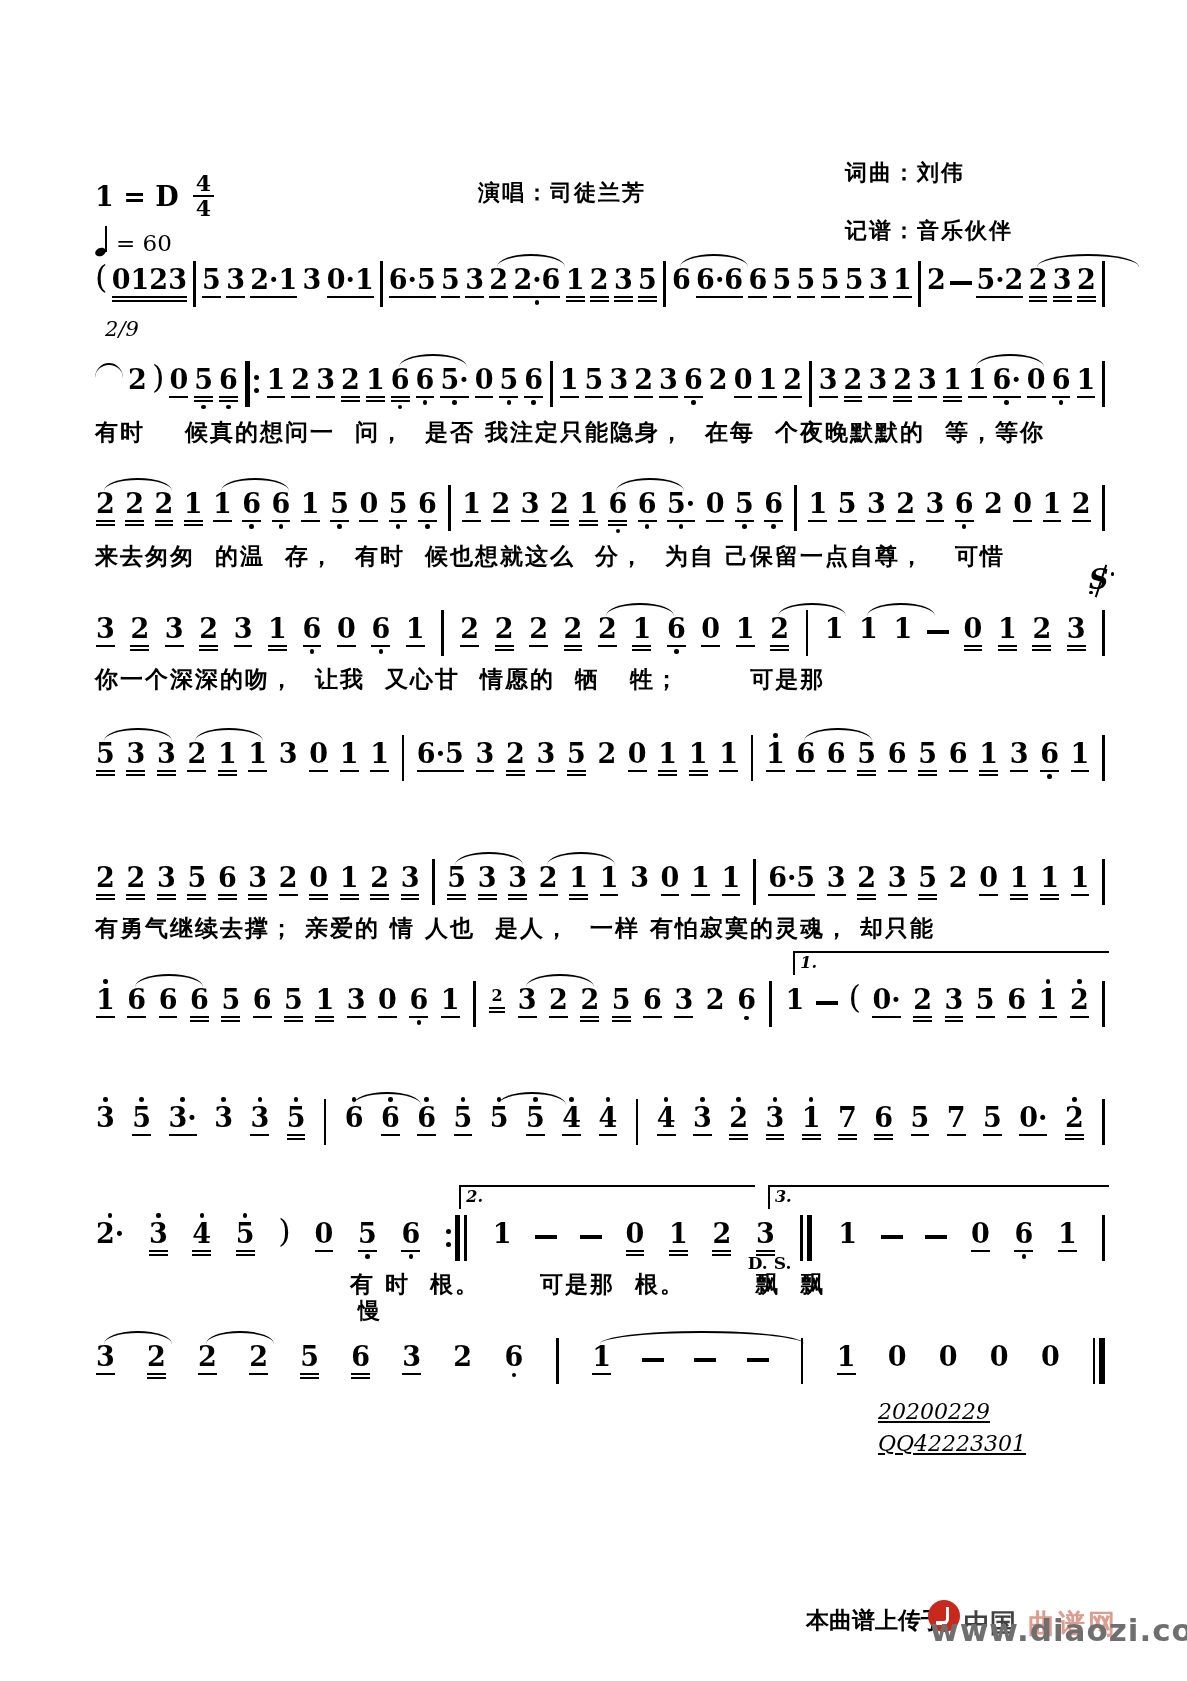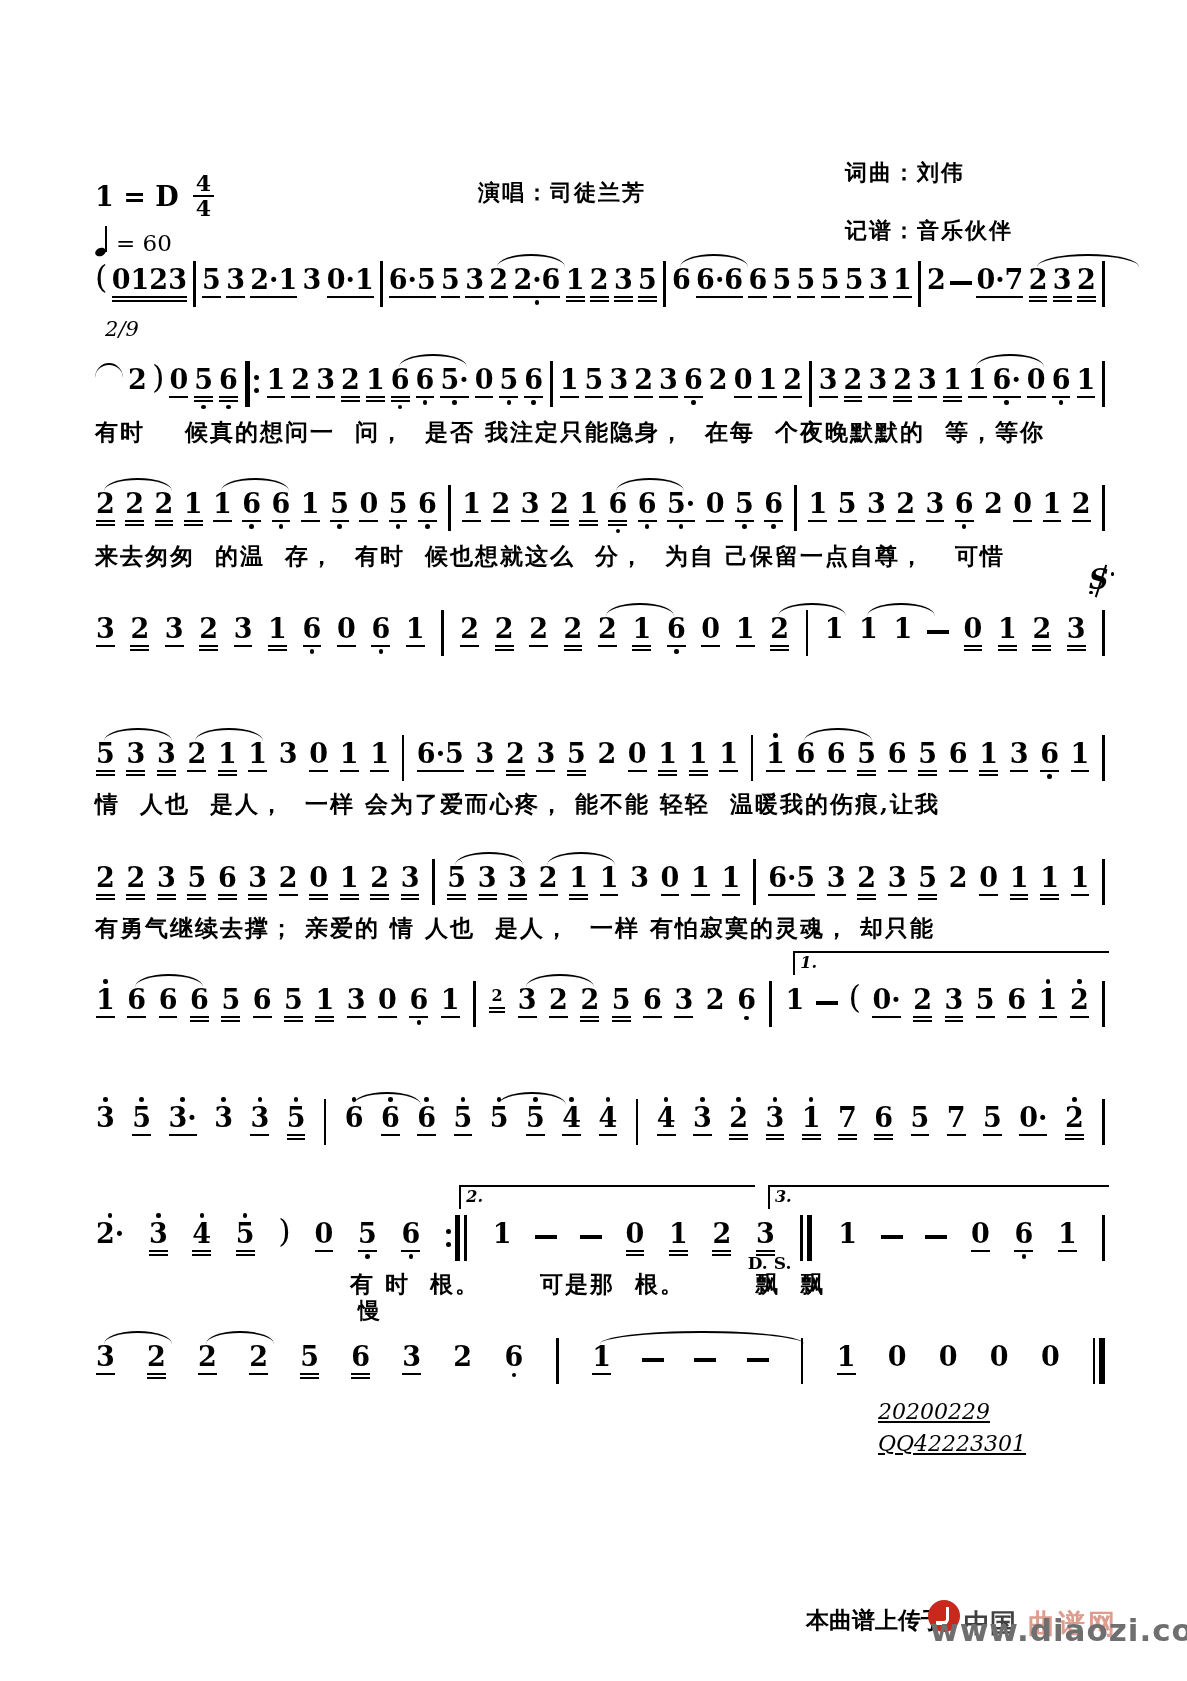--- a/index.html
+++ b/index.html
@@ -278,21 +278,21 @@
           </span>
           <i class="bl"></i>
           <span class="tok">
             <div class="above"></div>
             <div class="num">2</div>
             <div class="below"></div>
           </span>
           <span class="dash"></span>
           <span class="tok">
             <div class="above"></div>
-            <div class="num">0·7</div>
+            <div class="num">5·2</div>
             <div class="below">
               <div class="ul"></div>
             </div>
           </span>
           <span class="tok">
             <div class="above"></div>
             <div class="num">2</div>
             <div class="below">
               <div class="ul"></div>
               <div class="ul"></div>
@@ -1063,20 +1063,21 @@
             <div class="above"></div>
             <div class="num">3</div>
             <div class="below">
               <div class="ul"></div>
               <div class="ul"></div>
             </div>
           </span>
           <i class="bl"></i>
         </div>
         <span class="segno mark" style="right: -6px; top: -40px;"><b>S</b><i class="slash"></i><i class="sd sd1"></i><i class="sd sd2"></i></span>
+        <div class="lyrics">你一个深深的吻，  让我  又心甘  情愿的  牺   牲；       可是那</div>
       </div>
       <div class="system" style="top: 731px;">
         <div class="nrow">
           <span class="tok">
             <div class="above"></div>
             <div class="num">5</div>
             <div class="below">
               <div class="ul"></div>
               <div class="ul"></div>
             </div>
@@ -1300,21 +1301,20 @@
           </span>
           <span class="tok">
             <div class="above"></div>
             <div class="num">1</div>
             <div class="below">
               <div class="ul"></div>
             </div>
           </span>
           <i class="bl"></i>
         </div>
-        <div class="lyrics">情  人也  是人，  一样 会为了爱而心疼， 能不能 轻轻  温暖我的伤痕,让我</div>
       </div>
       <div class="system" style="top: 855px;">
         <div class="nrow">
           <span class="tok">
             <div class="above"></div>
             <div class="num">2</div>
             <div class="below">
               <div class="ul"></div>
               <div class="ul"></div>
             </div>

